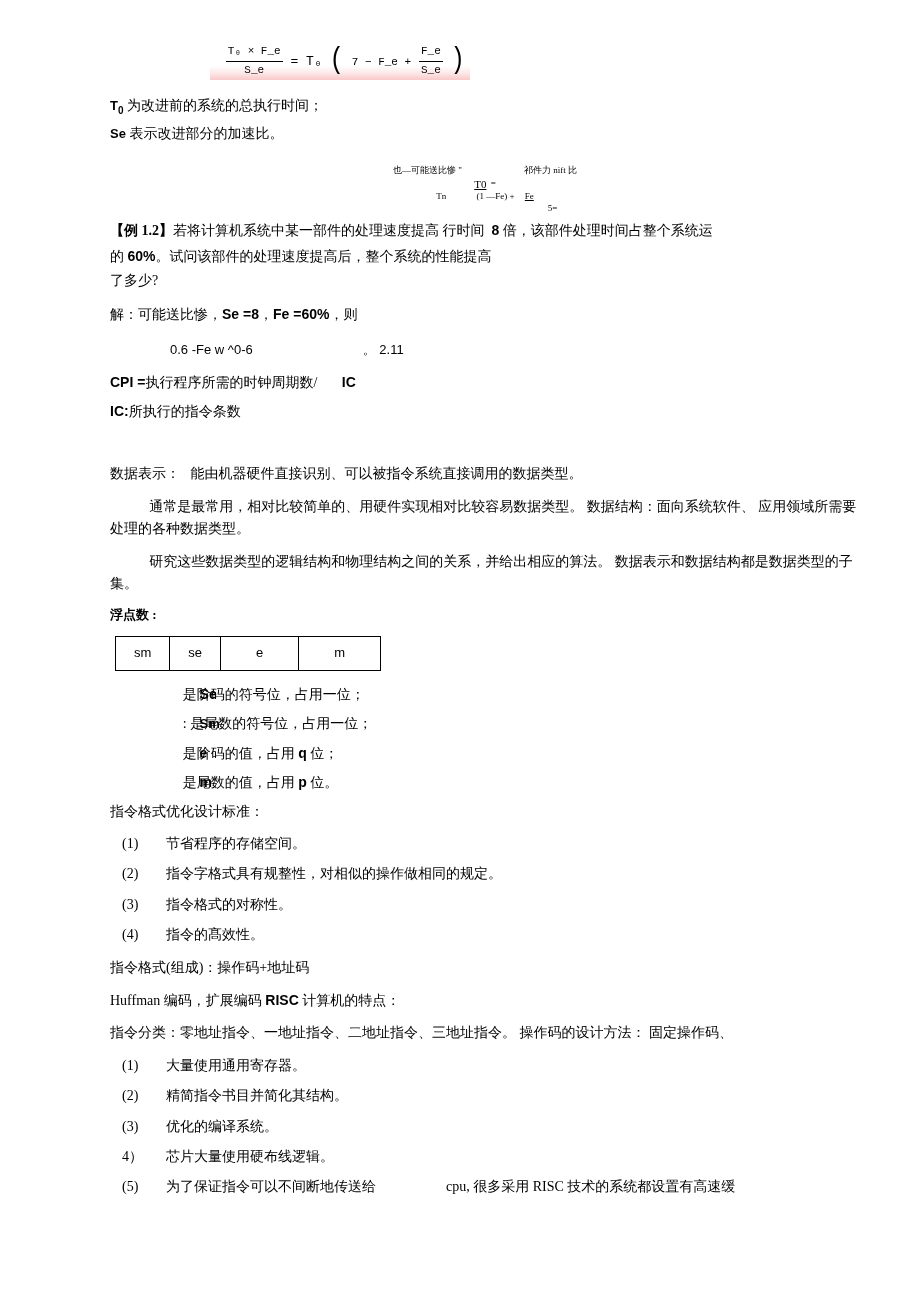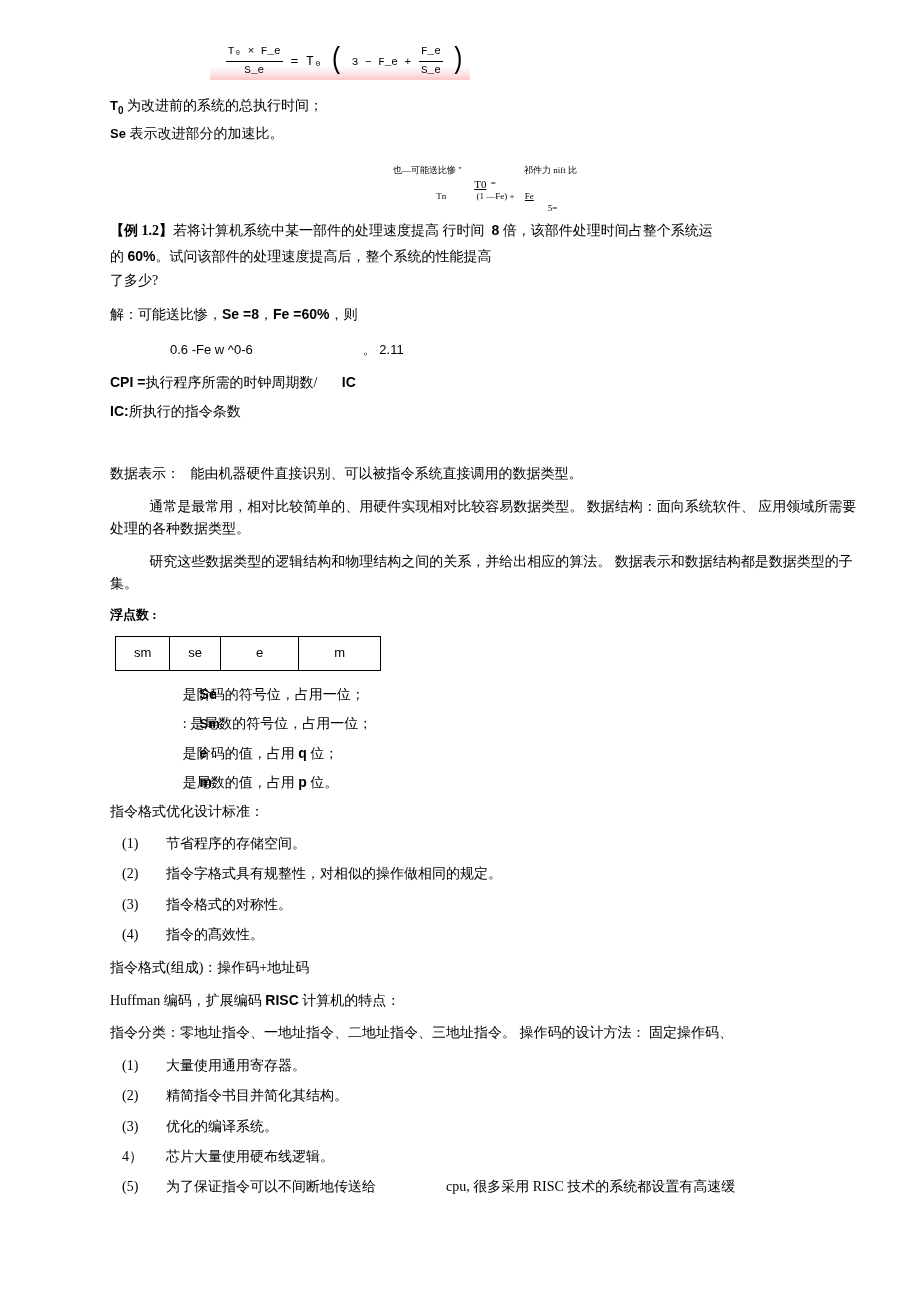--- a/index.html
+++ b/index.html
@@ -87,21 +87,21 @@
 </style>
 </head>
 <body>
 
 <div class="formula-img">
   <div class="bg"></div>
   <div class="eq">
     <span class="frac"><span class="num">T₀ × F_e</span><span class="den">S_e</span></span>
     <span>= T₀</span>
     <span class="paren-l">(</span>
-    <span style="font-size:11px;">3 − F_e +</span>
+    <span style="font-size:11px;">7 − F_e +</span>
     <span class="frac"><span class="num">F_e</span><span class="den">S_e</span></span>
     <span class="paren-r">)</span>
   </div>
 </div>
 
 <div class="defs">
   <p><span class="bold"><span>T</span><span class="sub">0</span></span><span> 为改进前的系统的总执行时间；</span></p>
   <p><span class="bold">Se</span><span> 表示改进部分的加速比。</span></p>
 </div>
 

